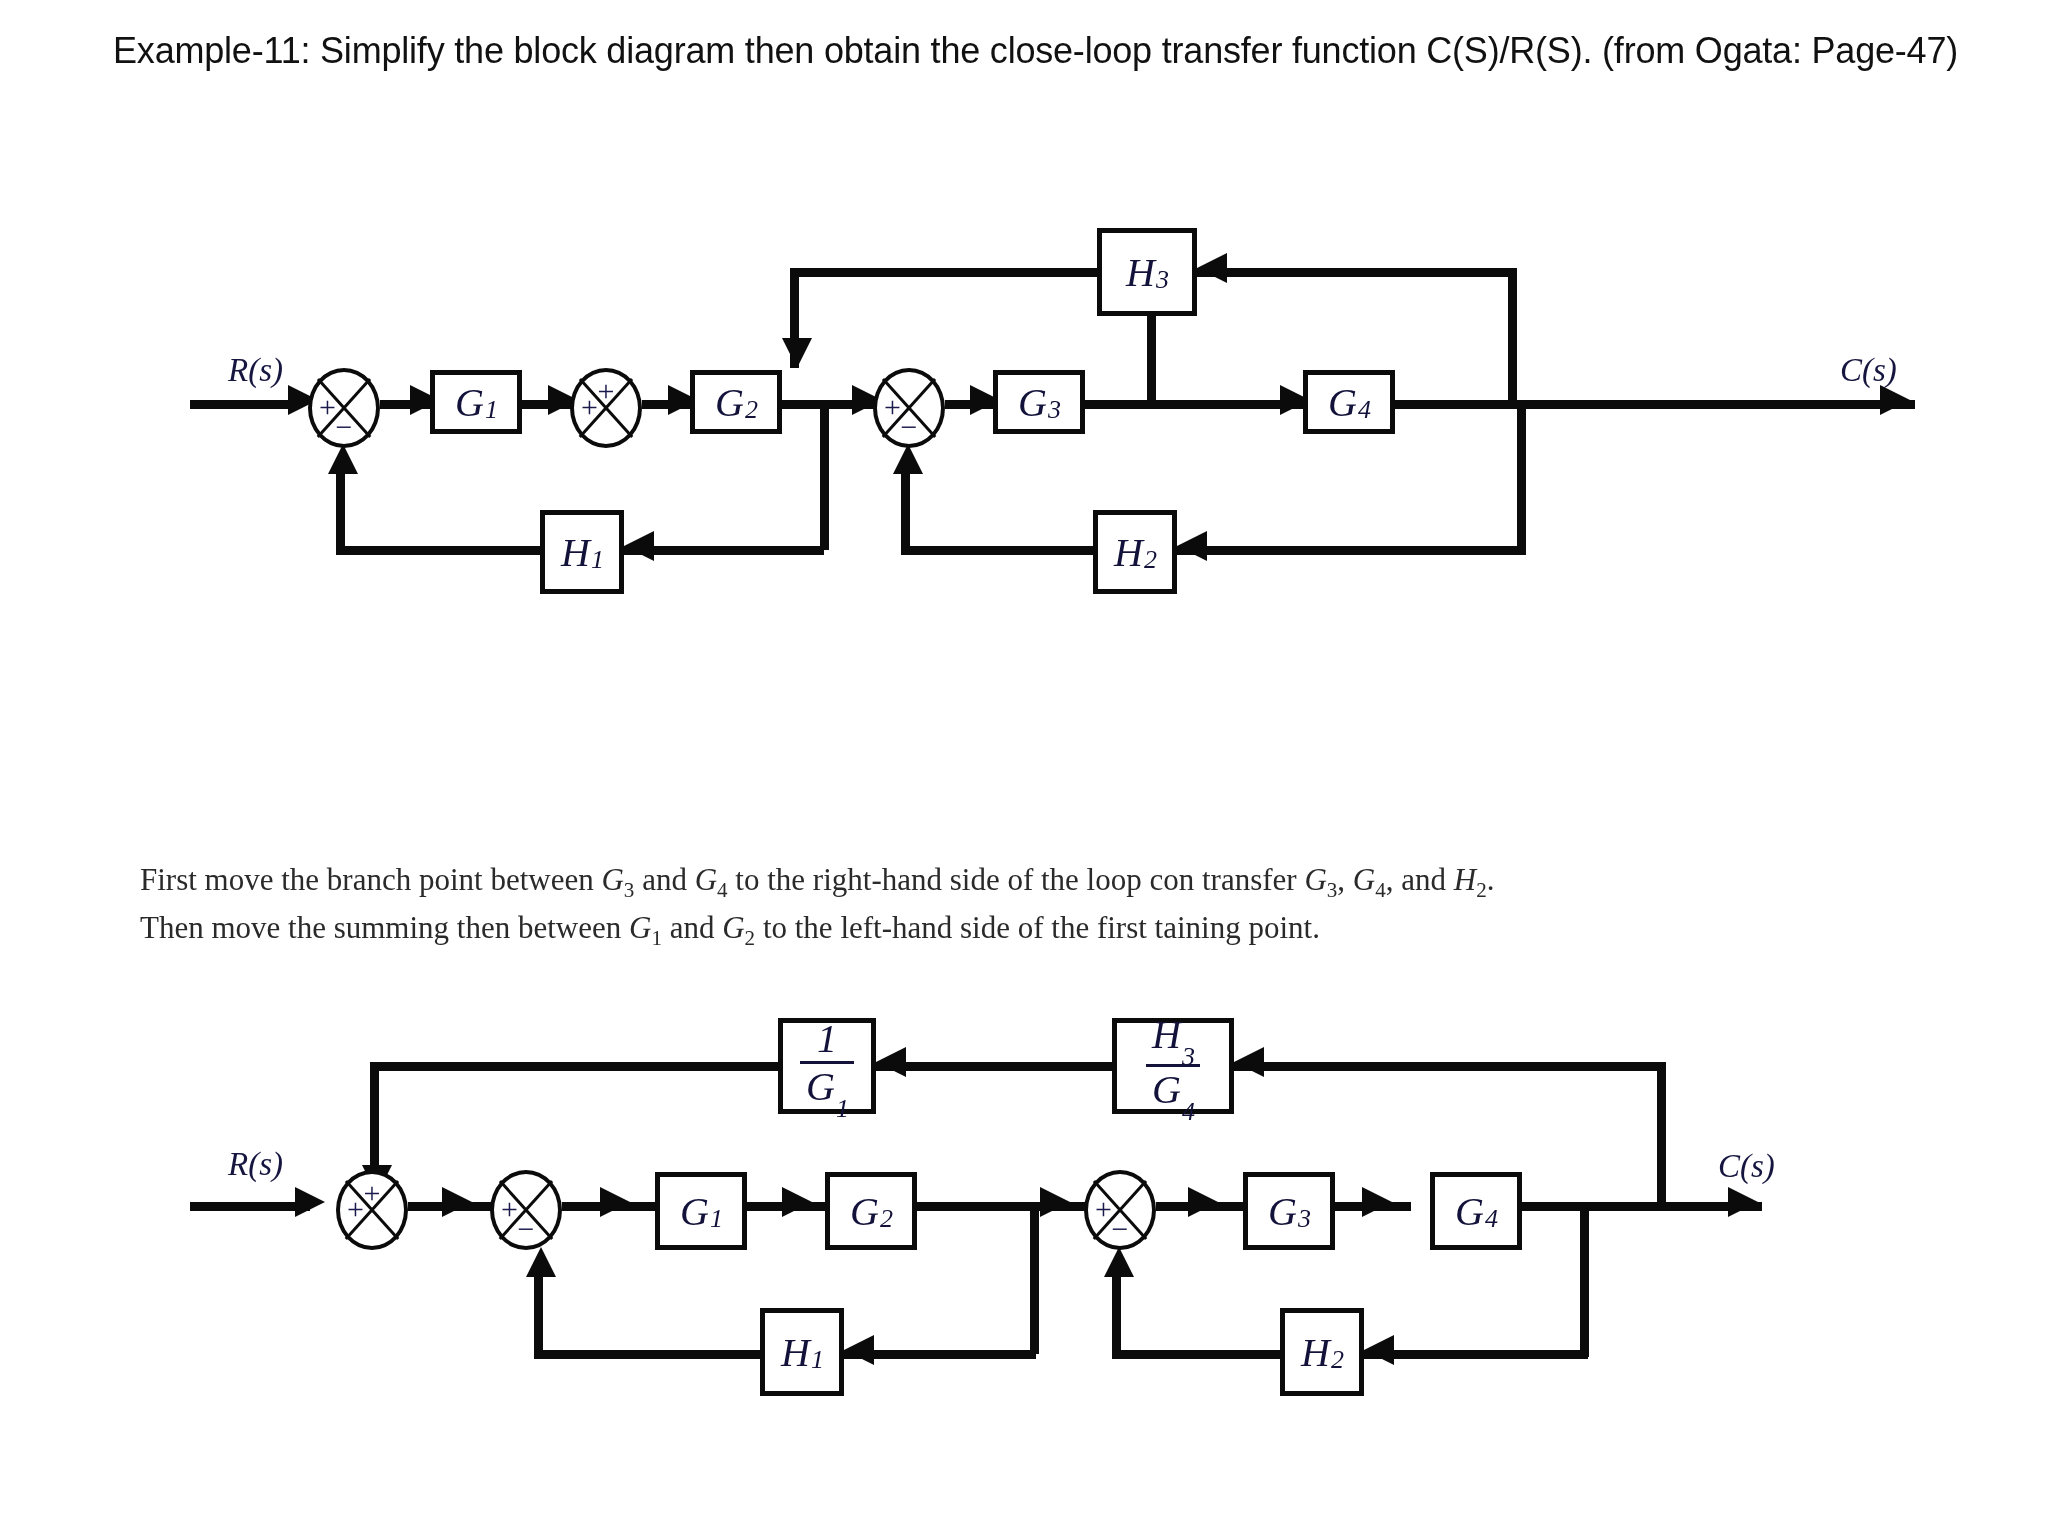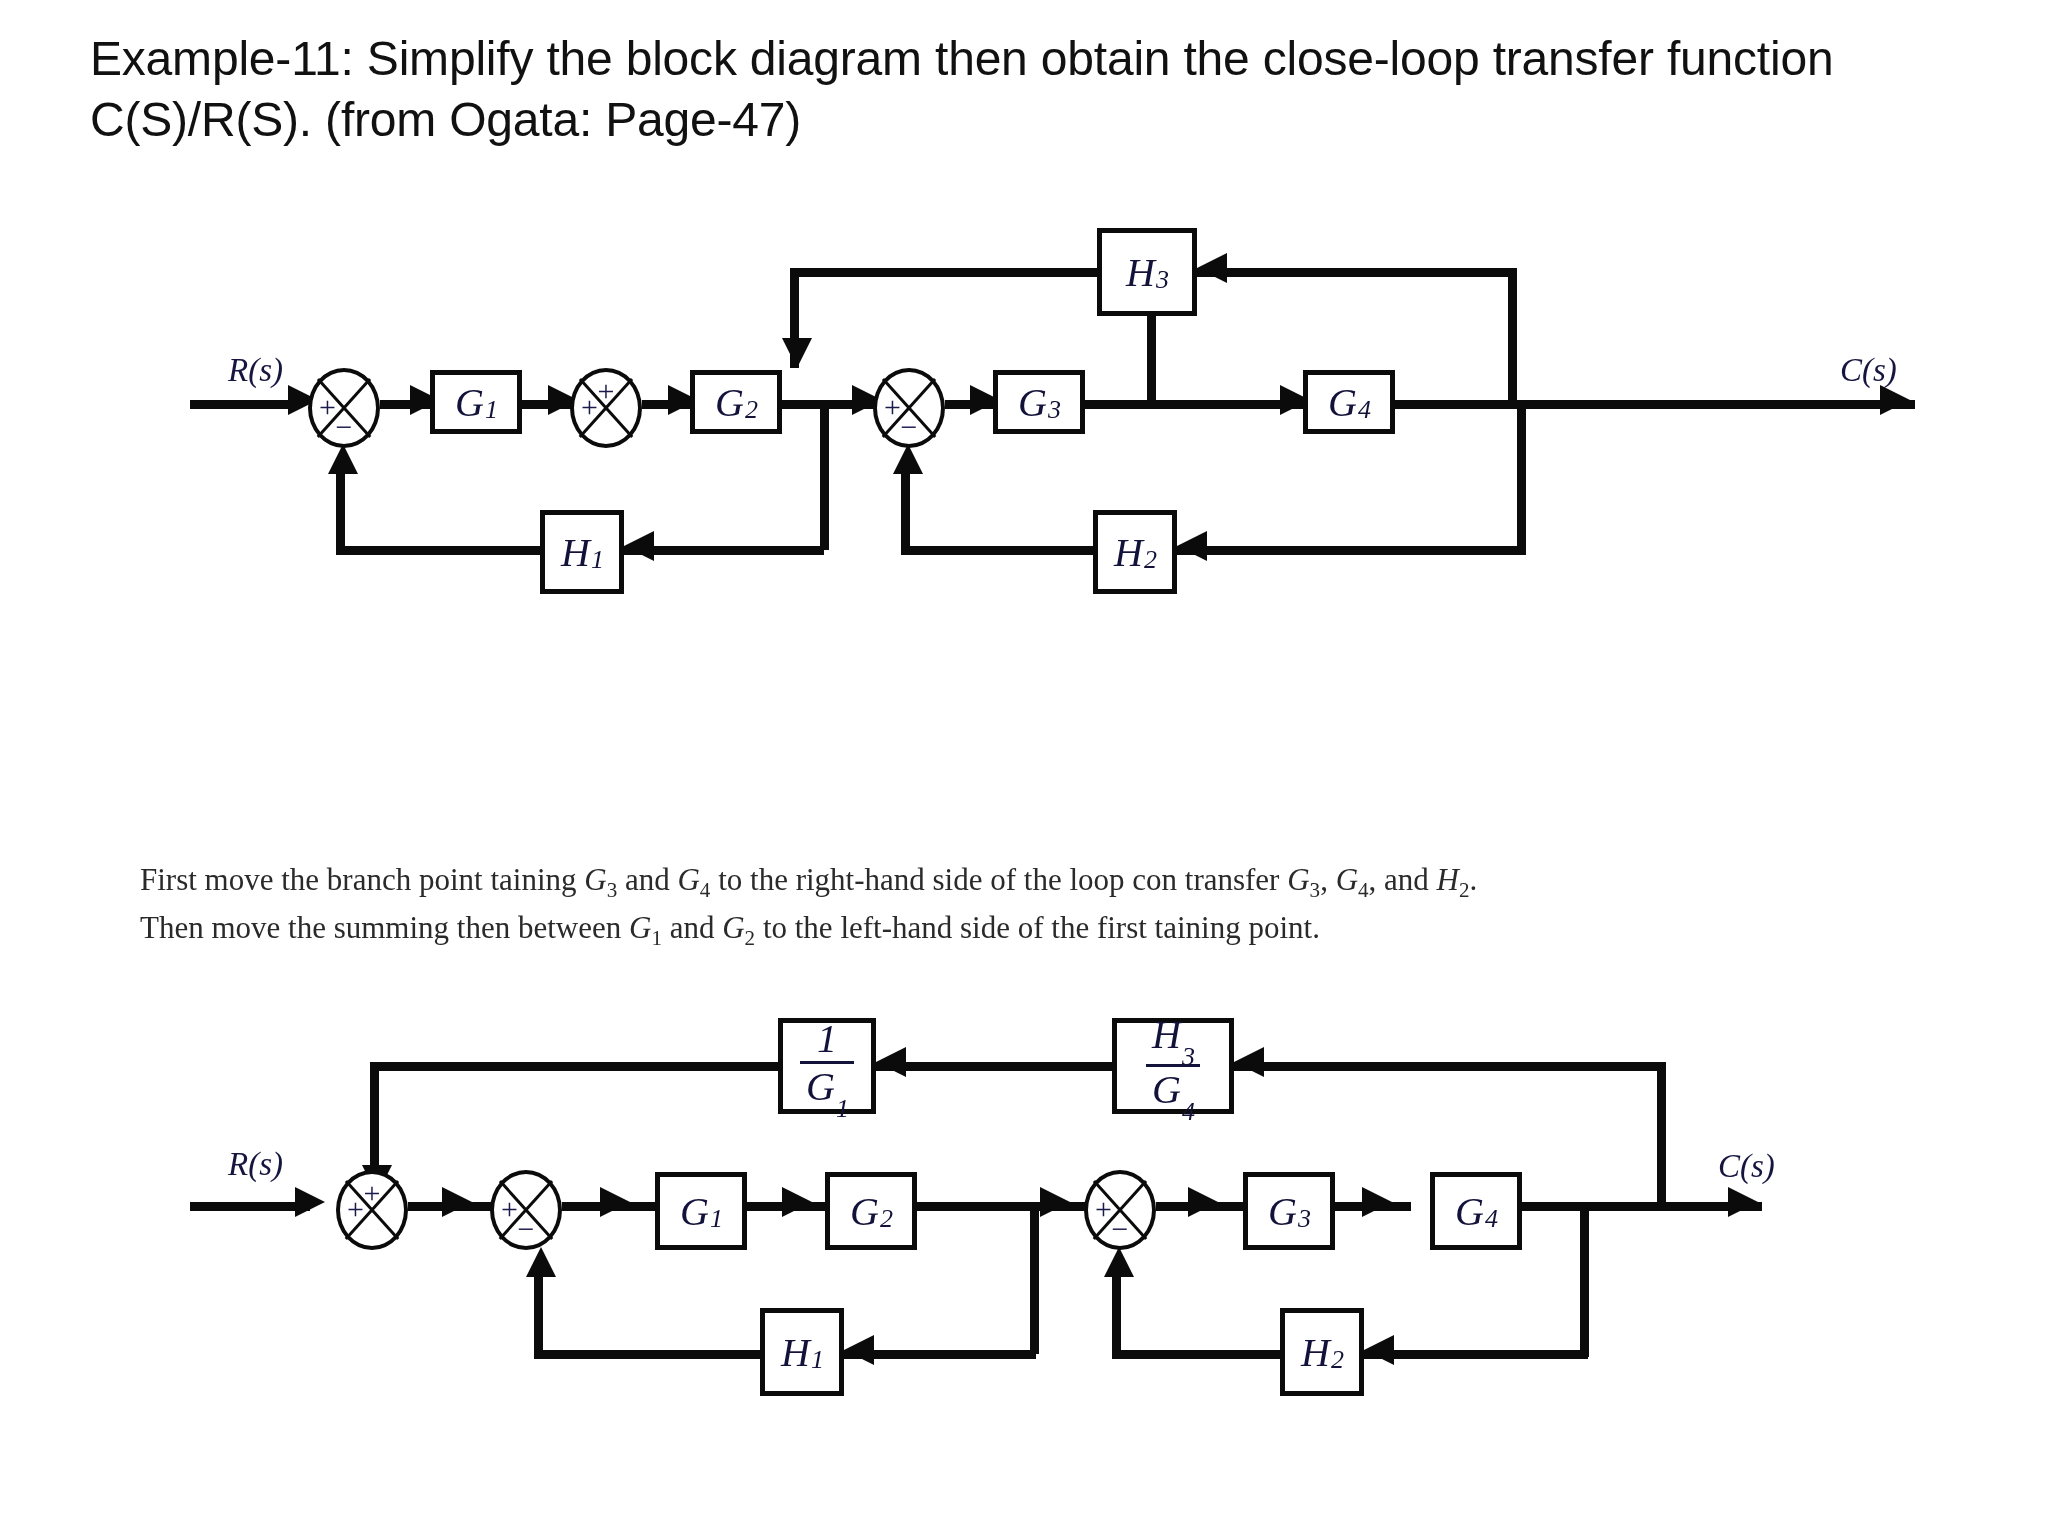--- a/index.html
+++ b/index.html
@@ -6,23 +6,23 @@
   body{
     width:2048px;height:1536px;
     background:#ffffff;
     font-family:"Liberation Sans", sans-serif;
     overflow:hidden;
     position:relative;
   }
   
   #title{
     position:absolute;left:0;top:28px;width:2048px;
-    text-align:left;
+    text-align:right;
     font-family:"Liberation Sans", sans-serif;
-    font-size:48px;line-height:1.28;
+    font-size:36px;line-height:1.28;
     color:#111111;
     font-weight:400;
     letter-spacing:-0.2px;
     padding:0 90px;box-sizing:border-box;
   }
   
   .stage{position:absolute;left:0;}
   #stage1{top:200px;width:2048px;height:620px;}
   #stage2{top:790px;width:2048px;height:746px;}
 
@@ -210,21 +210,21 @@
       <span class="sub">2</span>
   </div>
   <div class="h" style="left:1177px;top:346px;width:348px;"></div>
   <div class="arr l" style="left:1177px;top:331px;"></div>
   <div class="h" style="left:901px;top:346px;width:198px;"></div>
   <div class="v" style="left:901px;top:262px;height:88px;"></div>
   <div class="arr u" style="left:893px;top:244px;"></div>
 </div>
 
 <div id="note">
-  <span>First move the branch point taining </span><span class="it">G</span><sub>3</sub><span> and </span><span class="it">G</span><sub>4</sub><span> to the right-hand side of the loop con transfer </span><span class="it">G</span><sub>3</sub><span>, </span><span class="it">G</span><sub>4</sub><span>, and </span><span class="it">H</span><sub>2</sub><span>.</span><br>
+  <span>First move the branch point between </span><span class="it">G</span><sub>3</sub><span> and </span><span class="it">G</span><sub>4</sub><span> to the right-hand side of the loop con transfer </span><span class="it">G</span><sub>3</sub><span>, </span><span class="it">G</span><sub>4</sub><span>, and </span><span class="it">H</span><sub>2</sub><span>.</span><br>
   <span>Then move the summing then between </span><span class="it">G</span><sub>1</sub><span> and </span><span class="it">G</span><sub>2</sub><span> to the left-hand side of the first taining point.</span>
 </div>
 
 <div class="stage" id="stage2">
 
   <div class="blk frac" style="left:778px;top:228px;width:98px;height:96px;">
     <span class="num">1</span>
     <span class="den"><span>G</span><span class="sub">1</span></span>
   </div>
 

